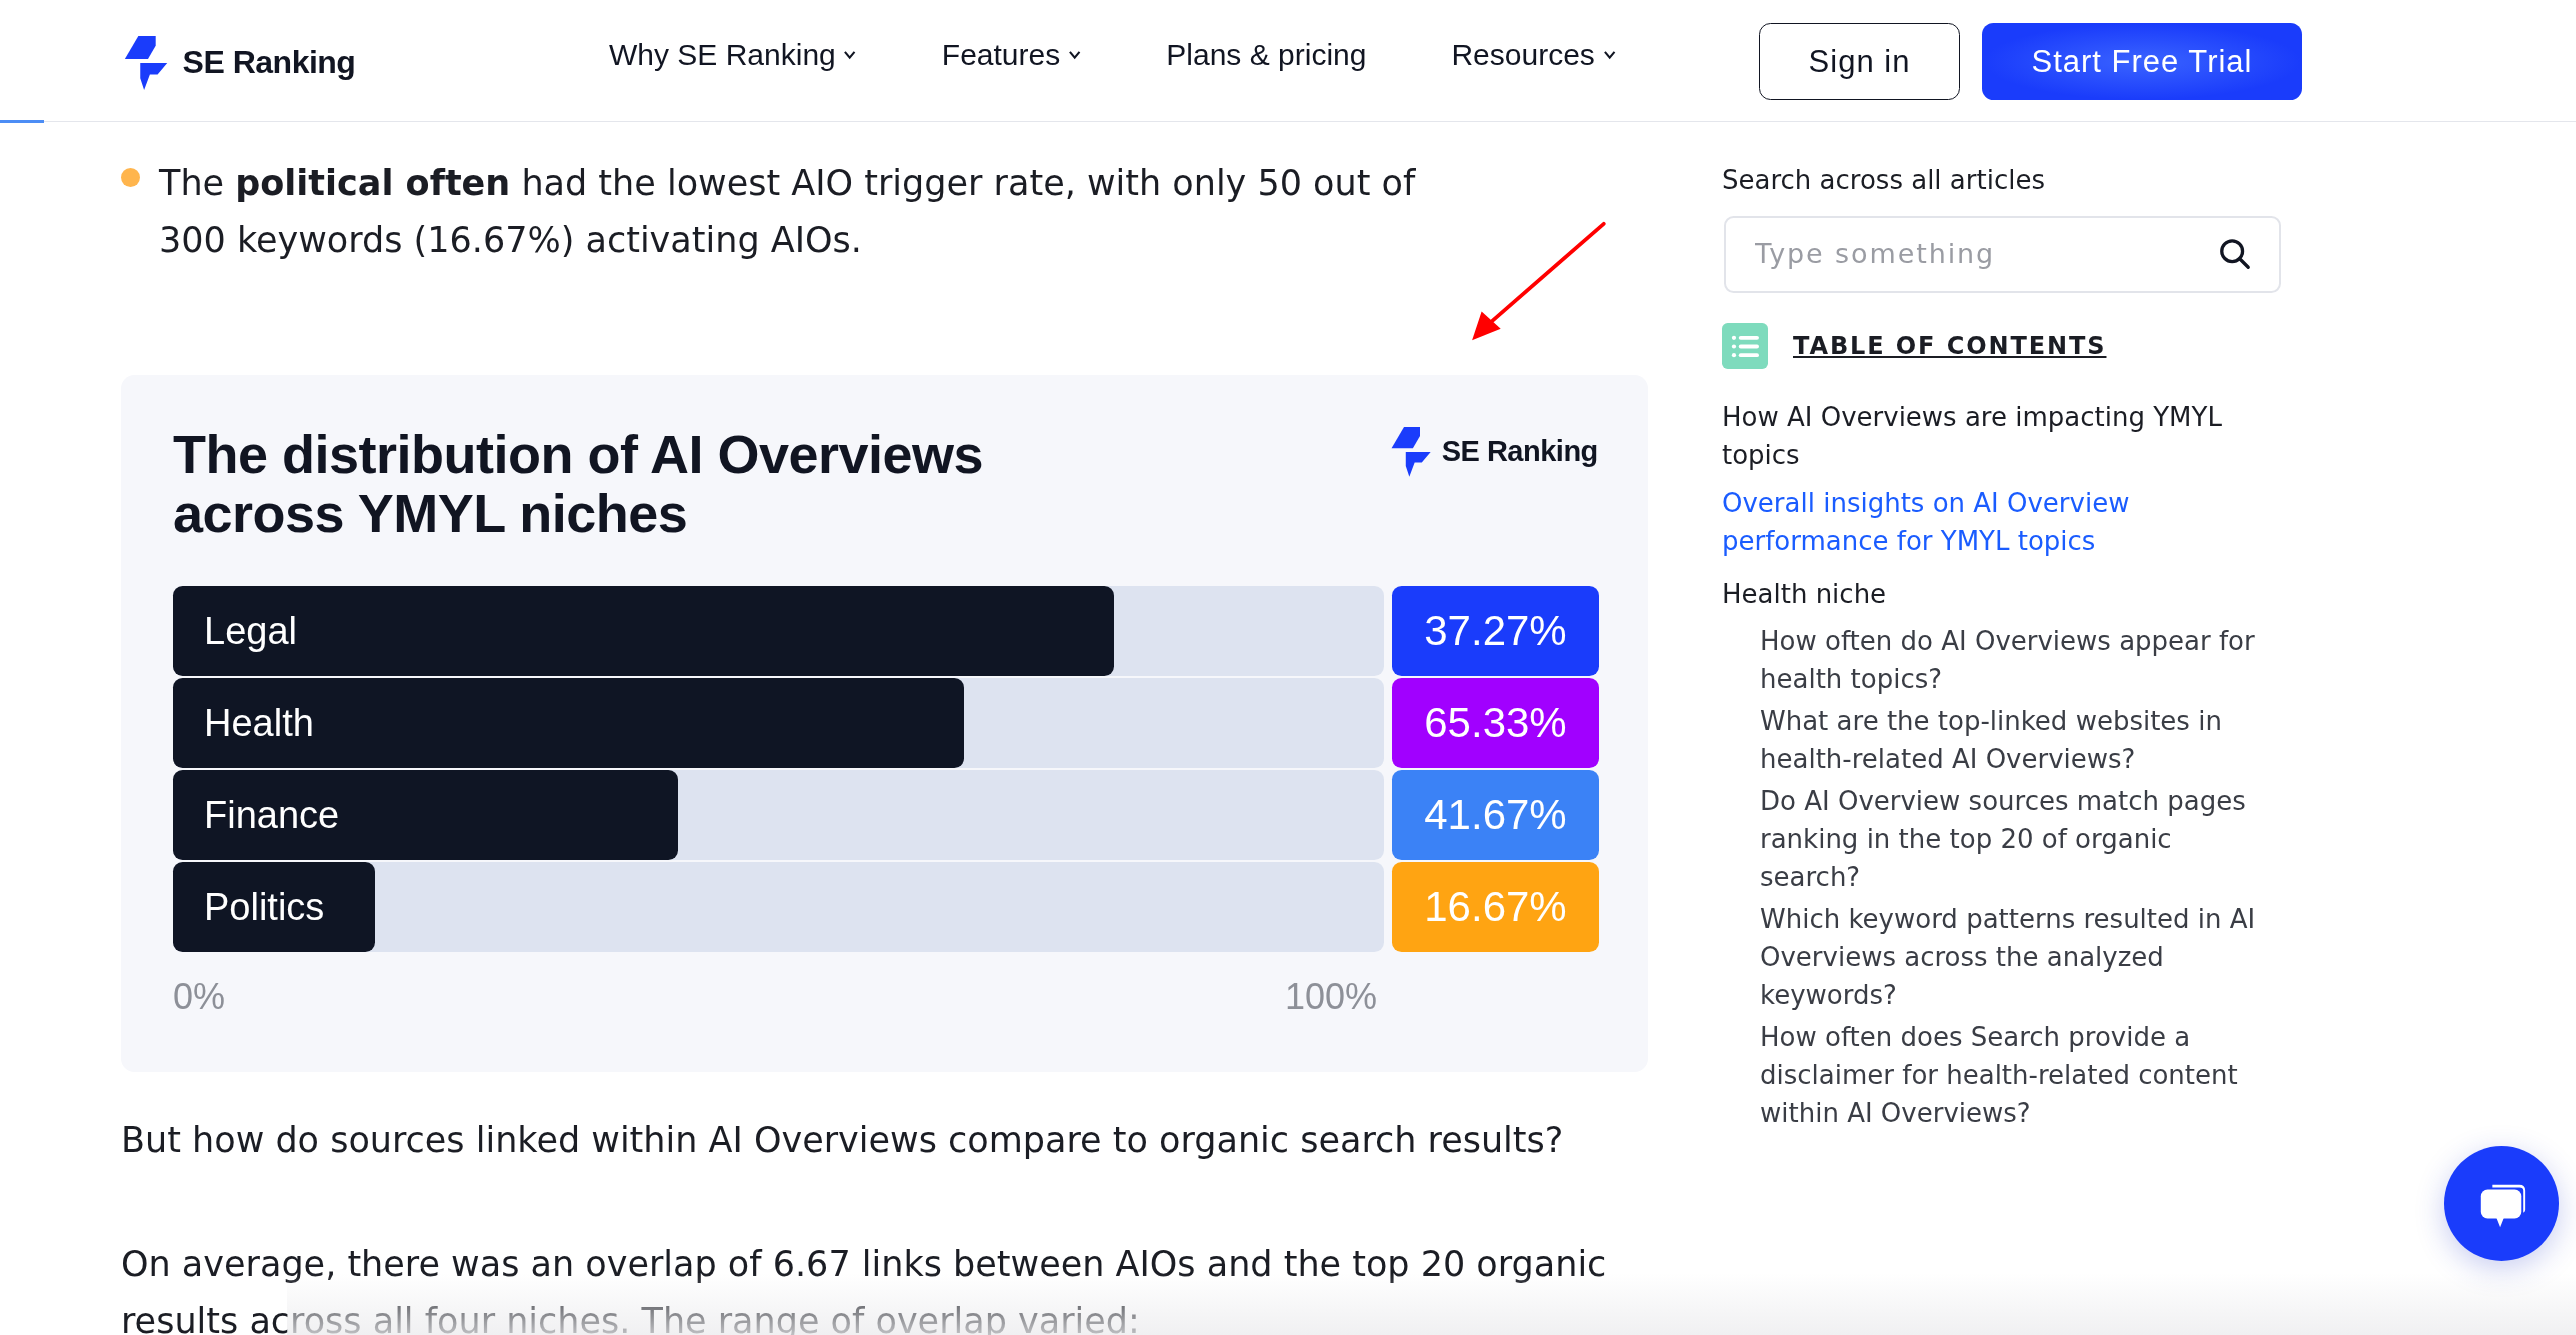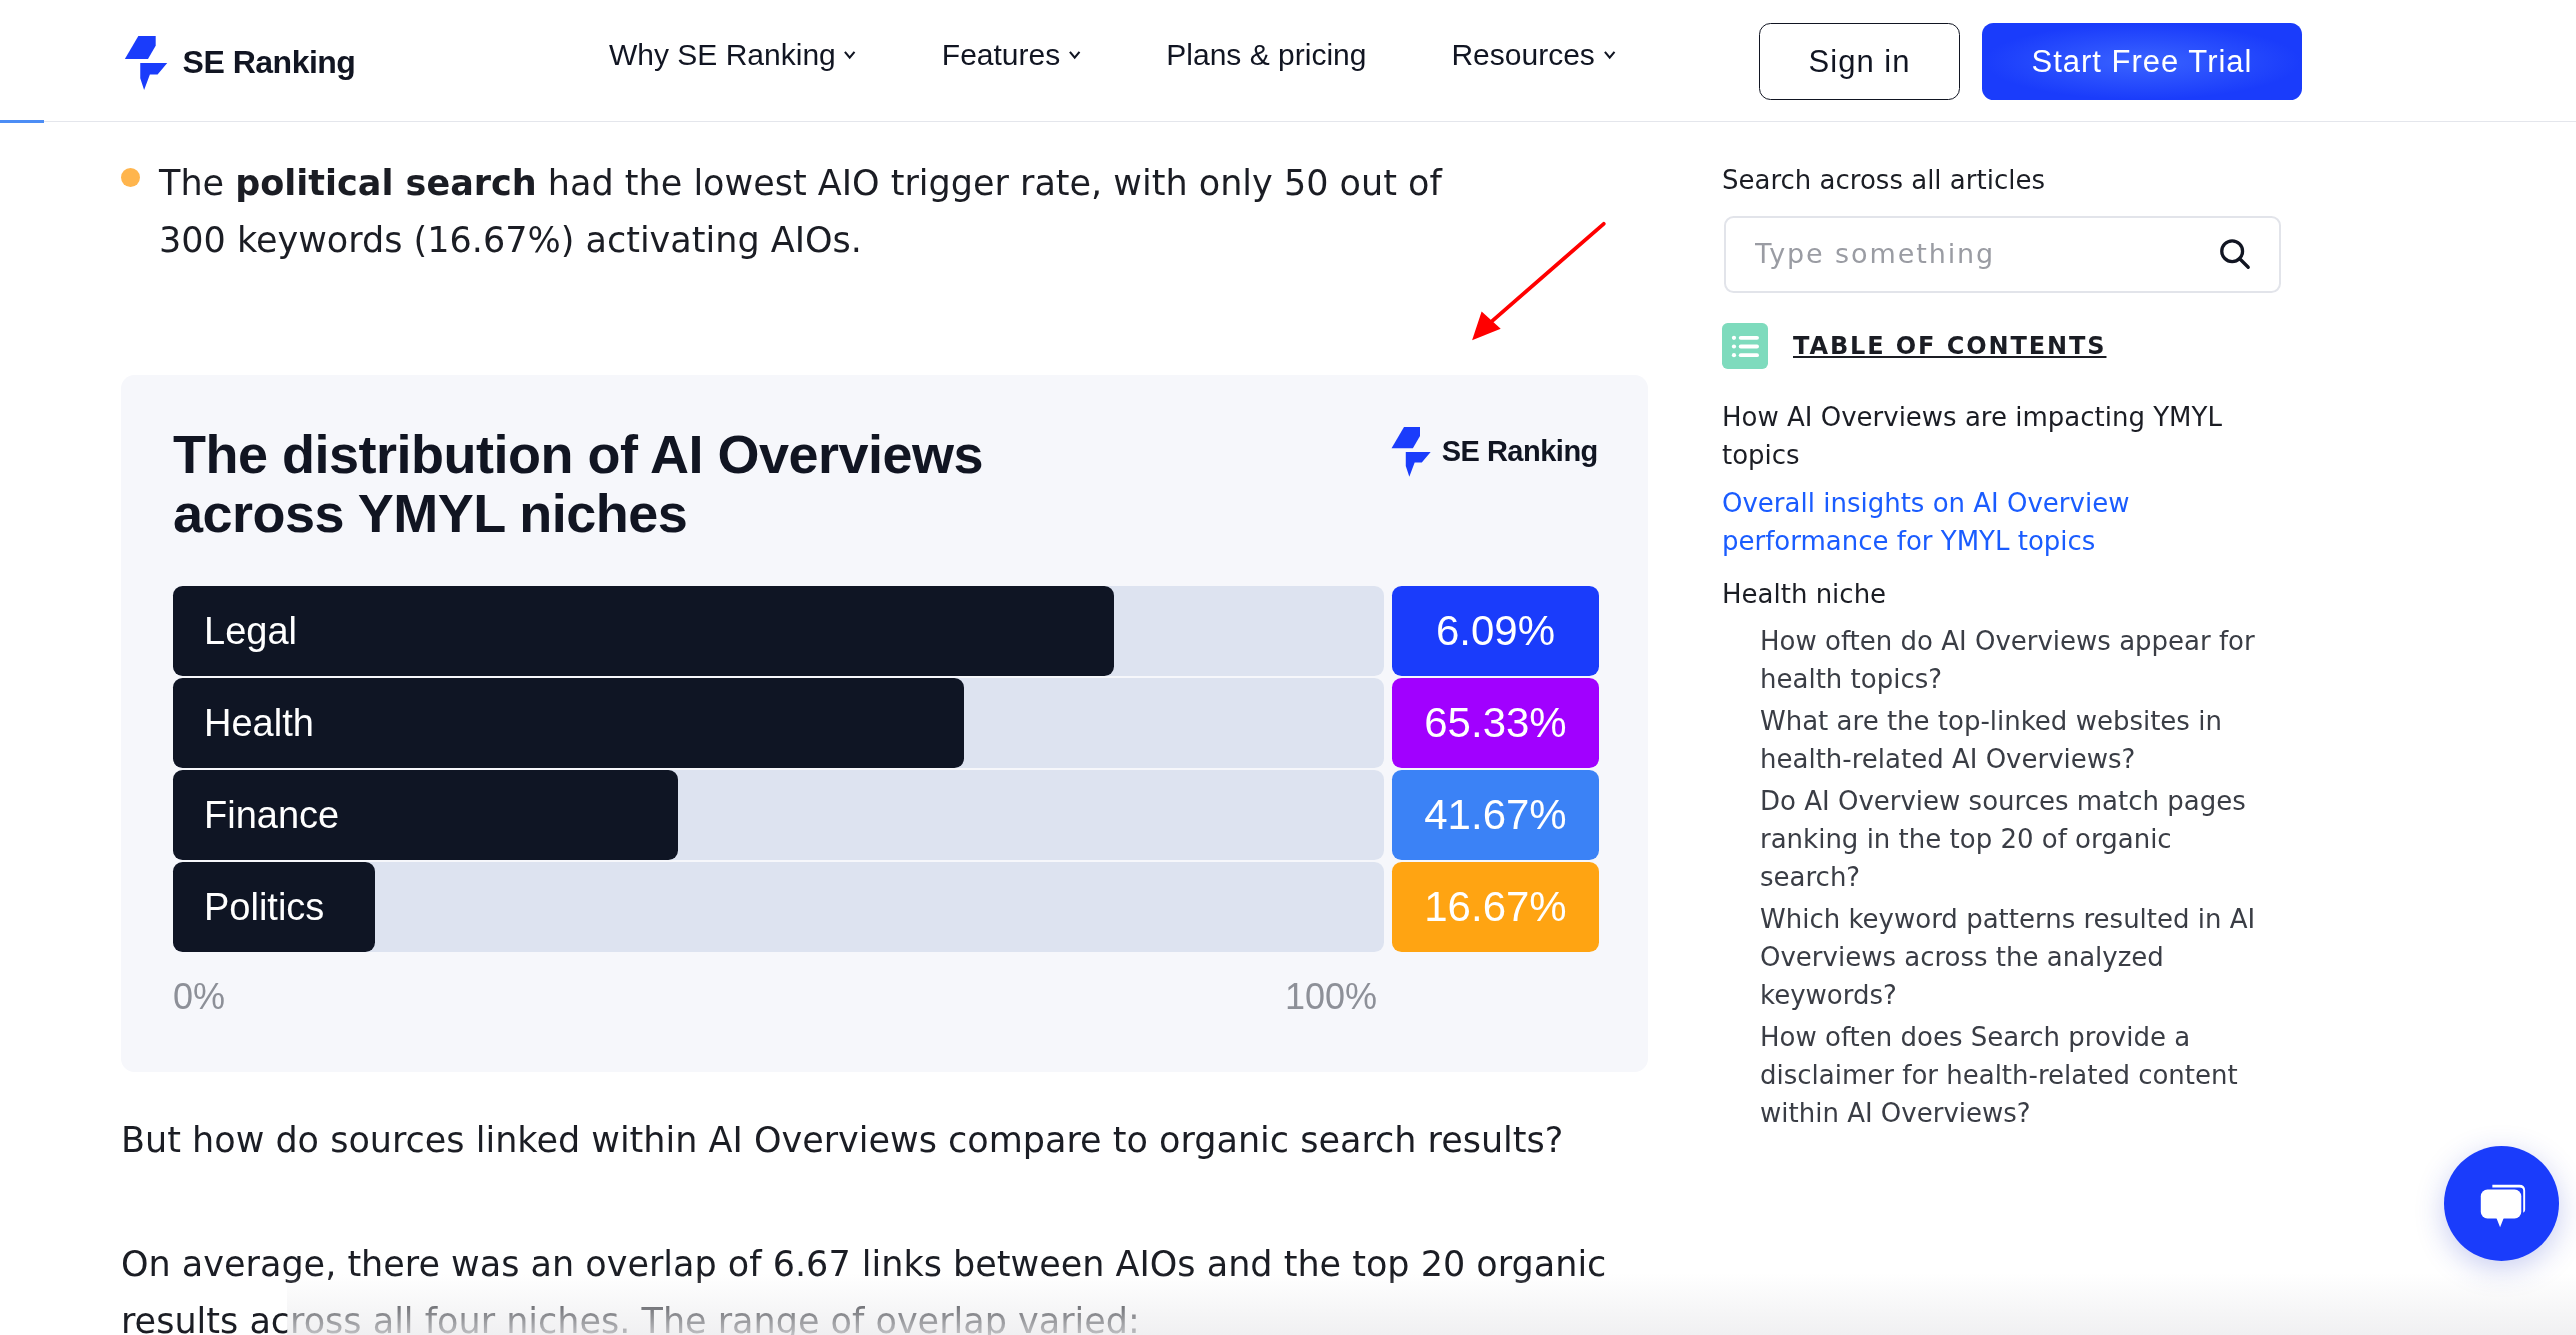--- a/index.html
+++ b/index.html
@@ -105,21 +105,21 @@
       </a>
     </nav>
 
   <button class="btn-signin">Sign in</button>
   <button class="btn-trial">Start Free Trial</button>
   <div class="progress"></div>
 </div>
 
 <div class="bullet-row">
   <span class="bullet-dot"></span>
-  <p class="bullet-text"><span>The </span><b>political search</b><span> had the lowest AIO trigger rate, with only 50 out of 300 keywords (16.67%) activating AIOs.</span></p>
+  <p class="bullet-text"><span>The </span><b>political often</b><span> had the lowest AIO trigger rate, with only 50 out of 300 keywords (16.67%) activating AIOs.</span></p>
 </div>
 
 <svg class="arrow" viewBox="0 0 150 130">
   <line x1="146" y1="4" x2="22" y2="112" stroke="#ff0000" stroke-width="4" stroke-linecap="round"></line>
   <polygon points="8,126 18,96 38,114" fill="#ff0000"></polygon>
 </svg>
 
 <div class="chart-card">
   <h2 class="chart-title">The distribution of AI Overviews across YMYL niches</h2>
   <div class="chart-logo">
@@ -128,21 +128,21 @@
       <polygon points="20,30 48,30 38,42 30,42 24,58 20,46" fill="#1a3cfb"></polygon>
     </svg>
     <span>SE Ranking</span>
   </div>
 
   <div class="bars" id="bars">
       <div class="bar-row">
         <div class="bar-track" style="background: rgb(221, 227, 240);"></div>
         <div class="bar-fill" style="width: 941px; background: rgb(15, 21, 36);"></div>
         <span class="bar-label">Legal</span>
-        <div class="bar-value" style="background: rgb(26, 60, 251);">6.09%</div>
+        <div class="bar-value" style="background: rgb(26, 60, 251);">37.27%</div>
       </div>
       <div class="bar-row">
         <div class="bar-track" style="background: rgb(221, 227, 240);"></div>
         <div class="bar-fill" style="width: 791px; background: rgb(15, 21, 36);"></div>
         <span class="bar-label">Health</span>
         <div class="bar-value" style="background: rgb(161, 0, 255);">65.33%</div>
       </div>
       <div class="bar-row">
         <div class="bar-track" style="background: rgb(221, 227, 240);"></div>
         <div class="bar-fill" style="width: 505px; background: rgb(15, 21, 36);"></div>

